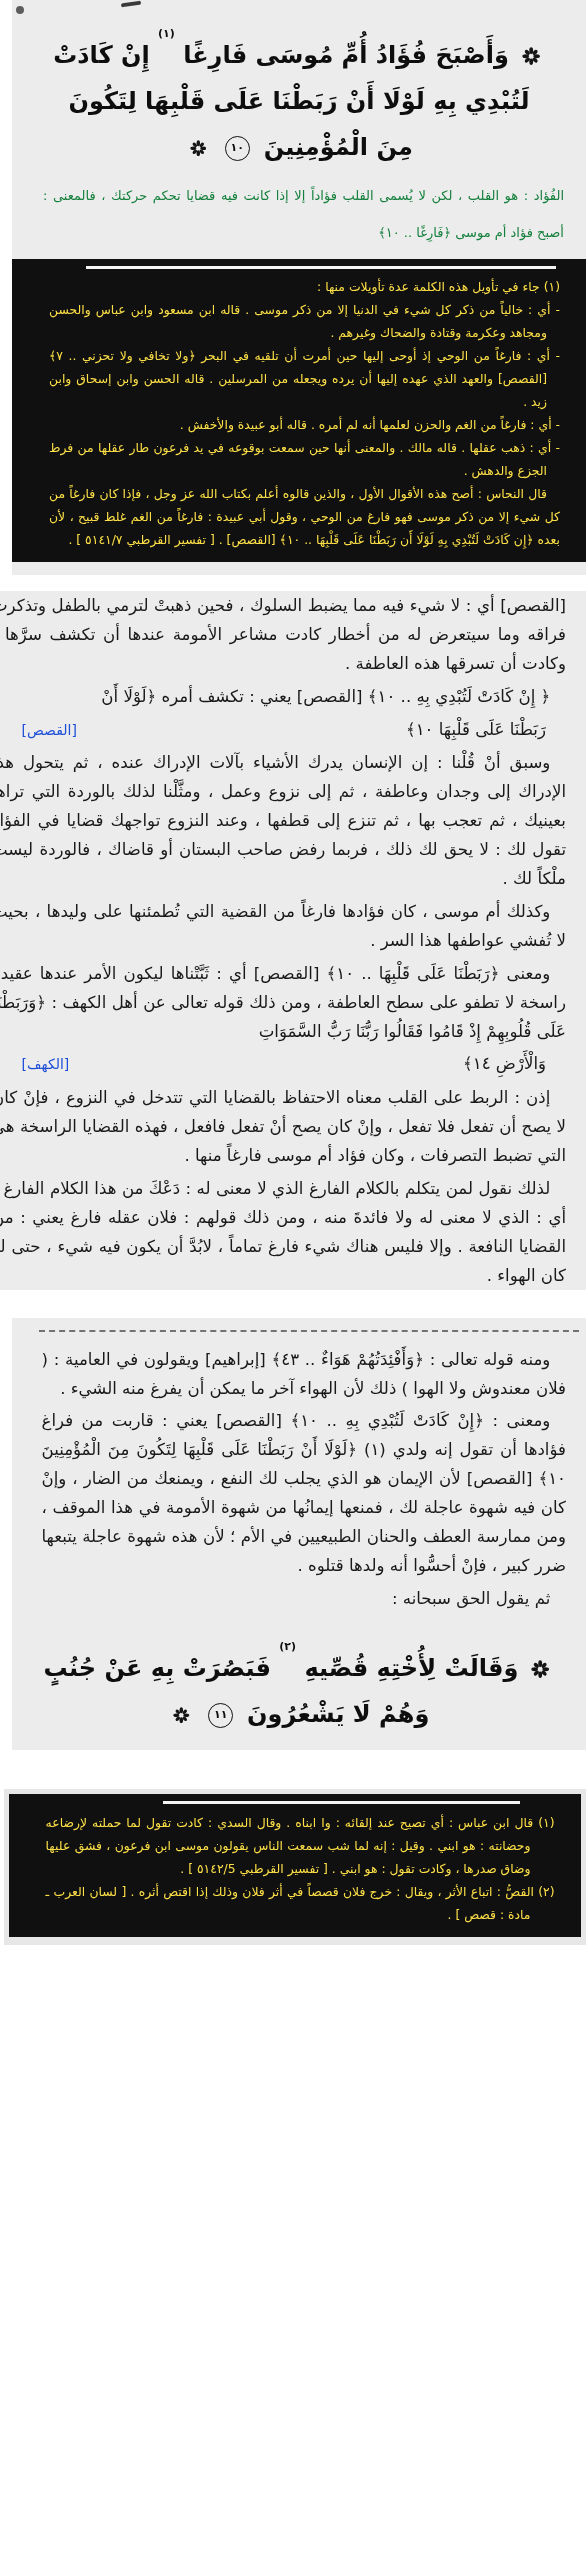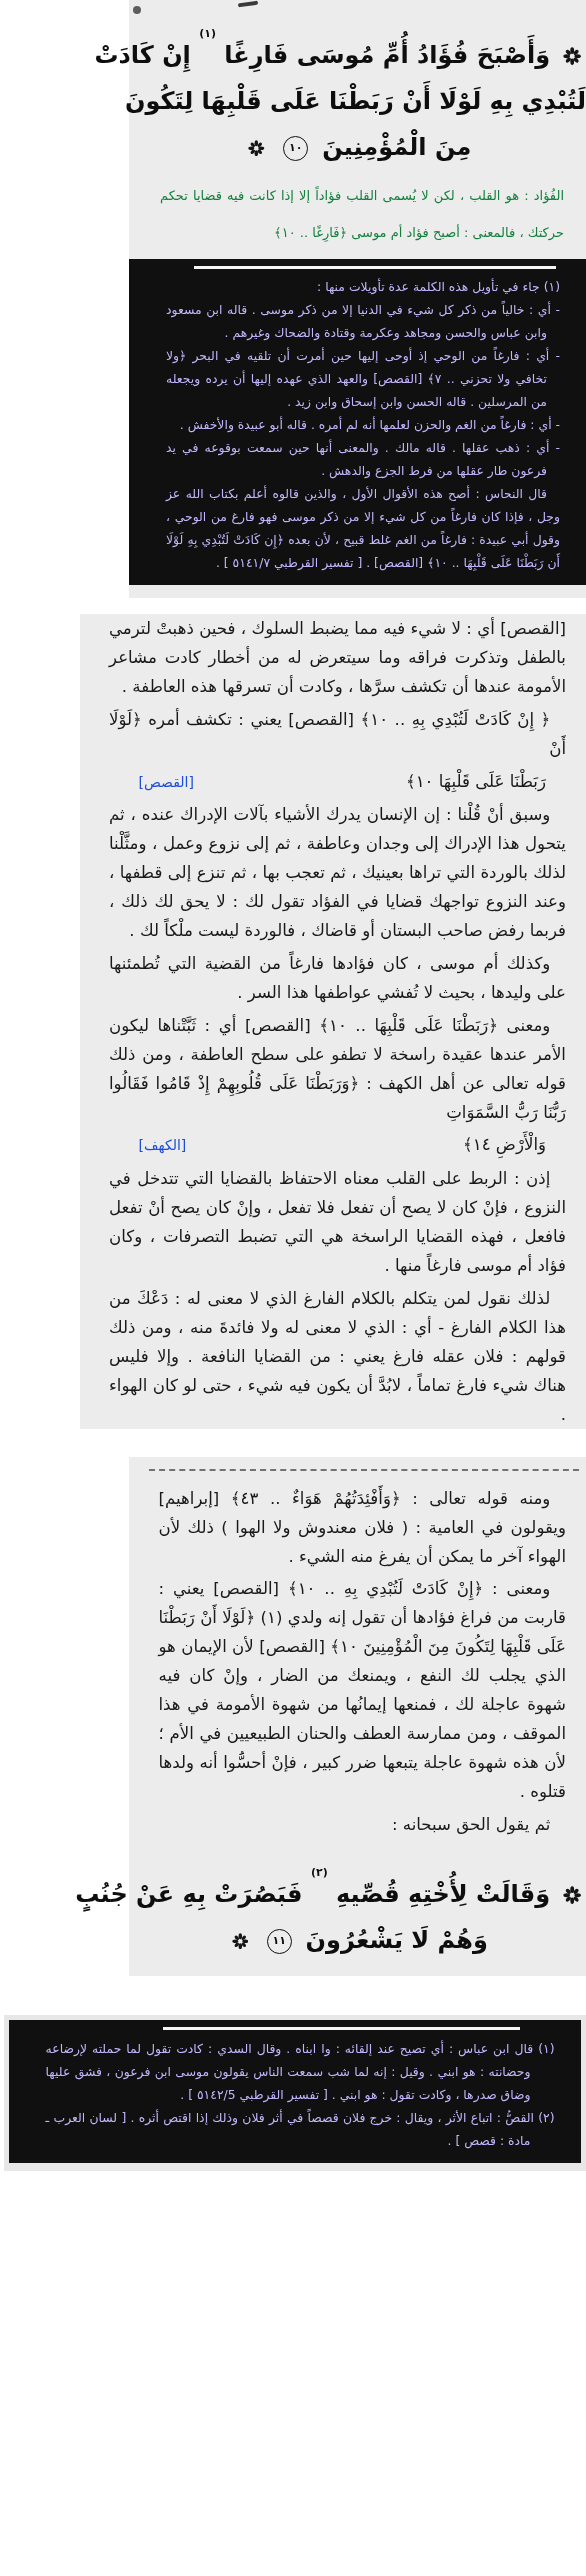--- a/index.html
+++ b/index.html
@@ -6,21 +6,21 @@
   .page{
     position:relative;
     width:586px;height:2576px;
     overflow:hidden;
     background:#ffffff;
     direction:rtl;
     font-family:"DejaVu Sans",sans-serif;
     color:#1b1b1b;
   }
   
-  .scan{background:#ececec;width:457px;}
+  .scan{background:#ececec;width:574px;}
   .block1{padding:3.7px 0 13px;position:relative;margin-bottom:15.7px;}
   .block2{padding:13px 0 14.8px;margin-bottom:28px;}
   .block3{padding:12px 0 13px;margin-bottom:39px;}
   
   .art{position:absolute;background:#3a3a3a;border-radius:1.8px;}
   .art1{left:109px;top:1.8px;width:20px;height:3.7px;transform:rotate(-8deg);}
   .art2{left:3.7px;top:5.5px;width:8.3px;height:8.3px;border-radius:50%;opacity:.8;}
   
   .verse{ text-align:center;font-weight:bold;color:#0e0e0e;padding-top:7.4px;}
   .vline{font-size:24px;line-height:46px;white-space:nowrap;}
@@ -40,21 +40,21 @@
   .bp{margin:0 0 3.7px;text-indent:15.7px;}
   .bp.noind{text-indent:0;}
   .short{text-align:right;}
   .split{
     display:flex;justify-content:space-between;align-items:baseline;
     padding:0 20px 3.7px 29.5px;font-size:16.6px;line-height:29px;color:#191919;
   }
   .split .ref{font-size:14px;color:#1d4ed8;}
   
   .fnbox{
-    background:#101010;color:#c4b5fd;
+    background:#101010;color:#fde047;
     margin-top:7.4px;padding:5.5px 26px 11px 37px;
     font-size:12.4px;line-height:23px;text-align:justify;
   }
   .fnrule{height:2.8px;background:#f4f4f4;width:92%;margin:1.8px 3.7px 6.5px auto;}
   .fnrule.short{width:70%;margin:1.8px 35px 7.4px auto;}
   .fn{margin:0;}
   .fn.intro{text-align:right;}
   .fn.item{padding-right:13px;text-indent:-13px;}
   .fn.numitem{padding-right:24px;text-indent:-24px;}
   .fn.closing{text-indent:13px;}

